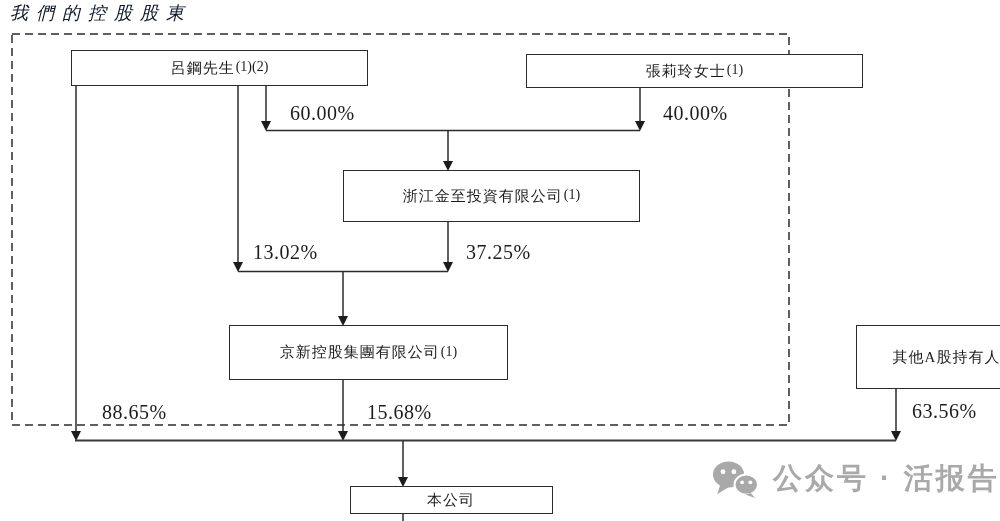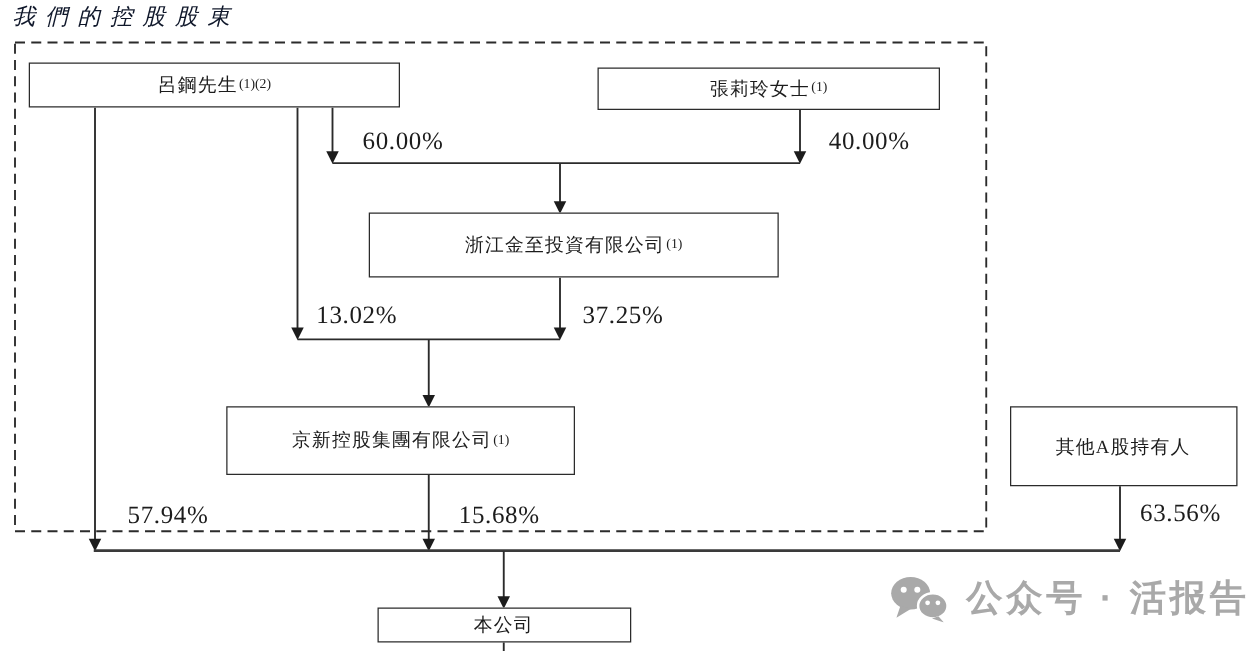--- a/index.html
+++ b/index.html
@@ -8,23 +8,23 @@
     overflow:hidden;font-family:"Liberation Serif","DejaVu Serif",serif;color:#1c1c1c;
   }
   .title{
     position:absolute;left:10px;top:1px;font-size:18px;font-style:italic;
     letter-spacing:8px;white-space:nowrap;color:#0f172a;
   }
   svg.lines{position:absolute;left:0;top:0;}
   .box{
     position:absolute;border:1.5px solid #2b2b2b;background:#ffffff;
     display:flex;align-items:center;justify-content:center;
-    font-size:15px;letter-spacing:1px;white-space:nowrap;box-sizing:border-box;
+    font-size:15px;letter-spacing:1px;white-space:nowrap;box-sizing:border-box;margin-left:48px;
   }
-  .box sup{font-size:11px;letter-spacing:0;position:relative;top:-1px;margin-left:1px;}
+  .box sup{font-size:14px;letter-spacing:0;position:relative;top:-1px;margin-left:1px;}
   .pct{
     position:absolute;font-size:20px;letter-spacing:0.5px;white-space:nowrap;color:#1c1c1c;
   }
   .watermark{
     position:absolute;left:712px;top:459px;display:flex;align-items:center;gap:14px;
     color:#a9a9a9;
   }
   .watermark .wm-text{
     font-family:"Liberation Sans","DejaVu Sans",sans-serif;
     font-size:29px;font-weight:bold;letter-spacing:3px;white-space:nowrap;
@@ -94,26 +94,26 @@
     </g>
 
     <line x1="403" y1="513" x2="403" y2="521" stroke="#2b2b2b" stroke-width="1.5"></line>
   </svg>
 
   <div class="box" style="left:23px;top:50px;width:297px;height:36px">
     <span>呂鋼先生</span>
       <sup>(1)(2)</sup>
   </div>
 
-  <div class="box" style="left:478px;top:54px;width:274px;height:34px">
+  <div class="box" style="left:478px;top:54px;width:337px;height:34px">
     <span>張莉玲女士</span>
       <sup>(1)</sup>
   </div>
 
-  <div class="box" style="left:295px;top:170px;width:328px;height:52px">
+  <div class="box" style="left:295px;top:170px;width:297px;height:52px">
     <span>浙江金至投資有限公司</span>
       <sup>(1)</sup>
   </div>
 
   <div class="box" style="left:181px;top:325px;width:279px;height:55px">
     <span>京新控股集團有限公司</span>
       <sup>(1)</sup>
   </div>
 
   <div class="box" style="left:808px;top:325px;width:182px;height:64px">
@@ -123,21 +123,21 @@
 
   <div class="box" style="left:302px;top:486px;width:203px;height:28px">
     <span>本公司</span>
       <sup></sup>
   </div>
 
   <div class="pct" style="left:290px;top:102px">60.00%</div>
   <div class="pct" style="left:663px;top:102px">40.00%</div>
   <div class="pct" style="left:253px;top:241px">13.02%</div>
   <div class="pct" style="left:466px;top:241px">37.25%</div>
-  <div class="pct" style="left:102px;top:401px">57.94%</div>
+  <div class="pct" style="left:102px;top:401px">88.65%</div>
   <div class="pct" style="left:367px;top:401px">15.68%</div>
   <div class="pct" style="left:912px;top:400px">63.56%</div>
 
   <div class="watermark">
     <svg width="47" height="38" viewBox="0 0 37 30">
       <ellipse cx="13" cy="11.5" rx="12.3" ry="10.3" fill="#a9a9a9"></ellipse>
       <polygon points="6.5,19.5 4,27 13,21.5" fill="#a9a9a9"></polygon>
       <circle cx="8.6" cy="9.3" r="1.9" fill="#ffffff"></circle>
       <circle cx="17.2" cy="9.3" r="1.9" fill="#ffffff"></circle>
       <ellipse cx="27" cy="19.5" rx="9.3" ry="8" fill="#a9a9a9" stroke="#ffffff" stroke-width="1.6"></ellipse>

